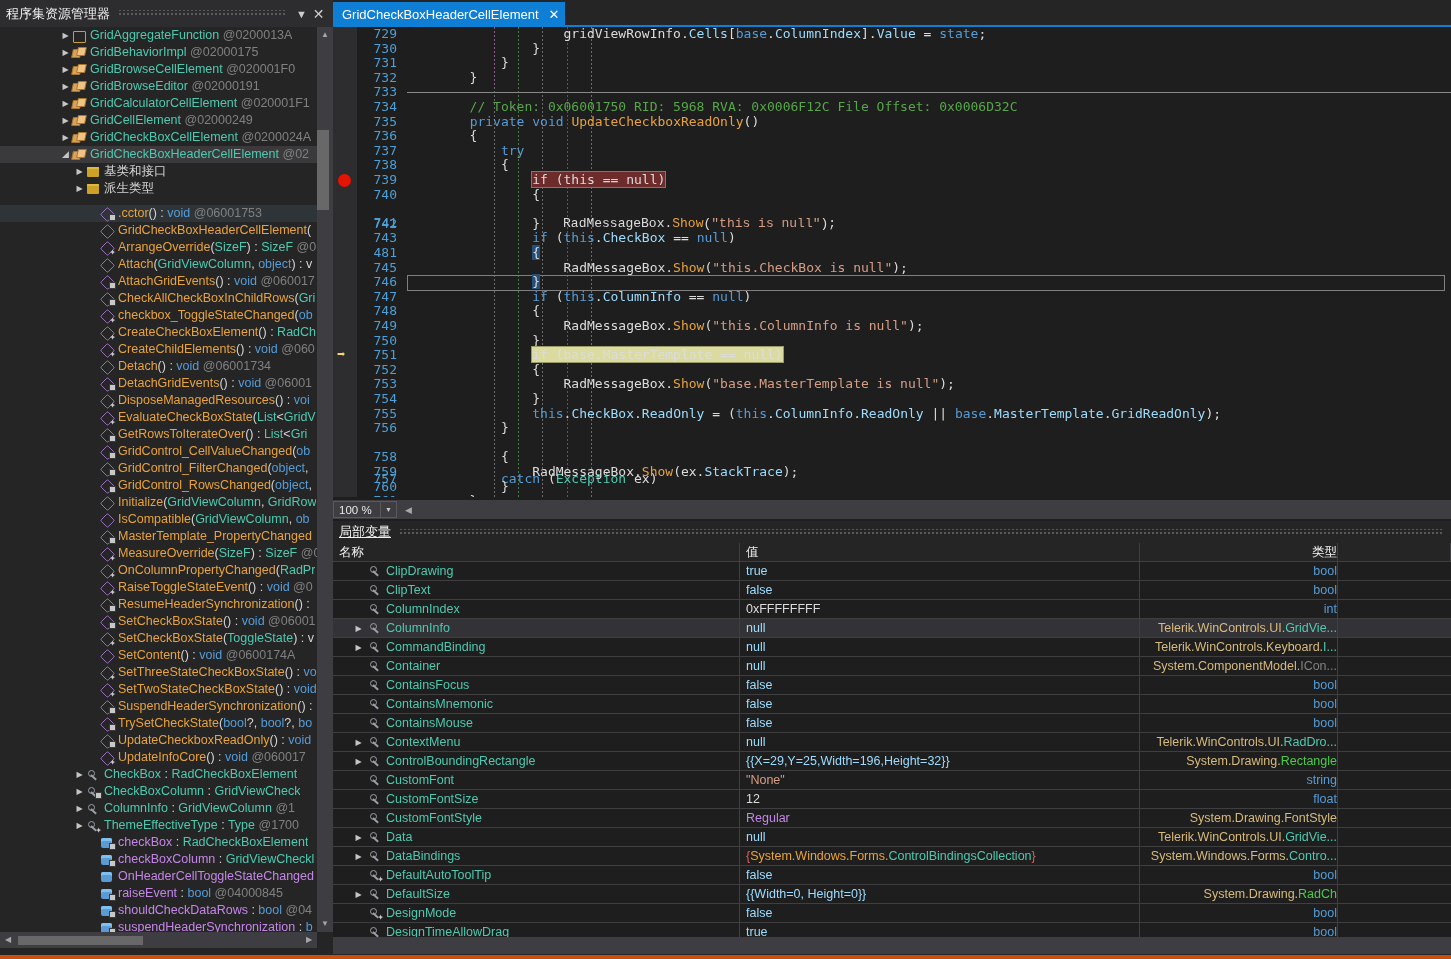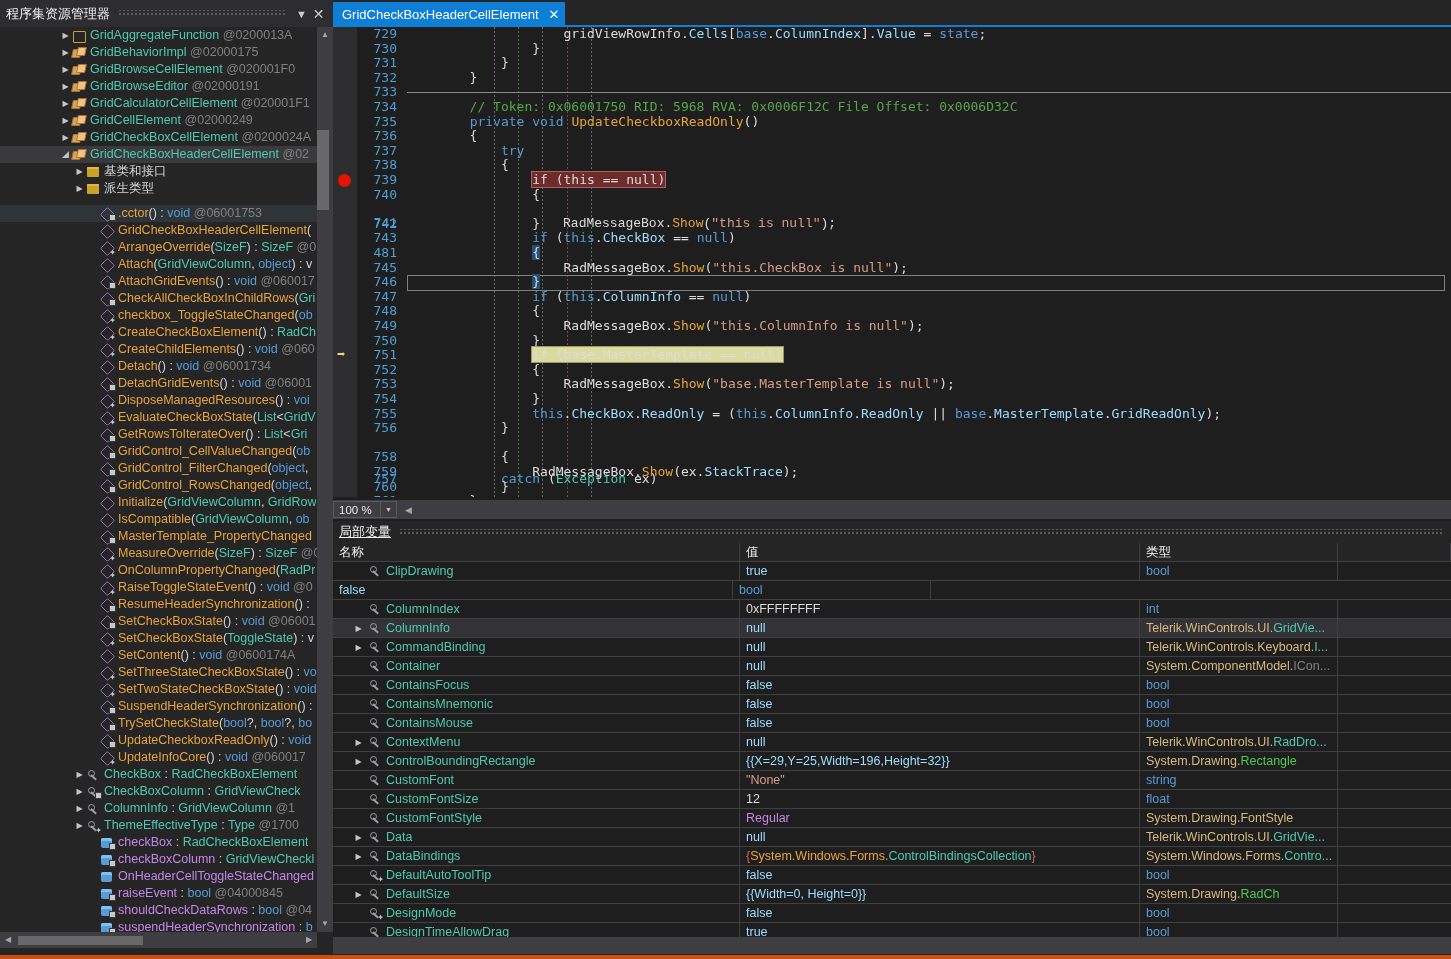--- a/index.html
+++ b/index.html
@@ -113,21 +113,21 @@
   #grid{position:absolute;left:0;top:22px;width:1118px;height:394px;background:#1e1e1e;}
   .ghead{display:flex;height:18px;background:#252526;border-bottom:1px solid #3f3f41;}
   .ghcell{color:#f1f1f1;font-size:12.5px;padding-left:6px;box-sizing:border-box;
     border-right:1px solid #3f3f41;line-height:18px;white-space:nowrap;}
   .grow{display:flex;height:18px;border-bottom:1px solid #3f3f41;}
   .grow.sel{background:#333337;}
   .gc-name{width:407px;box-sizing:border-box;border-right:1px solid #3f3f41;display:flex;align-items:center;overflow:hidden;}
   .gc-val{width:400px;box-sizing:border-box;border-right:1px solid #3f3f41;padding-left:6px;
     line-height:18px;white-space:nowrap;overflow:hidden;font-size:12.5px;}
   .gc-type{width:198px;box-sizing:border-box;border-right:1px solid #3f3f41;padding-left:6px;
-    line-height:18px;white-space:nowrap;overflow:hidden;font-size:12.5px;}
+    line-height:18px;white-space:nowrap;overflow:hidden;font-size:12.5px;text-align:right;}
   .gc-rest{flex:1;}
   .gexp{width:17px;flex:0 0 17px;color:#c5c5c5;font-size:8px;text-align:center;}
   .gname{font-size:12.5px;color:#4ec9b0;white-space:nowrap;}
   .vw{color:#9cdcfe;} .vs{color:#d69d85;} .vpurple{color:#c586e8;}
   .vbrace{color:#e8a33d;} .vbrace2{color:#e05c5c;}
   .tns{color:#d7ba7d;} .ttype{color:#4ec9b0;} .tkw{color:#569cd6;} .tdim{color:#808080;}
   .tgreen{color:#4ec94e;}
   #grid-hsb{position:absolute;left:0;top:416px;width:1118px;height:17px;background:#3e3e42;}
   #orange-line{position:absolute;left:0;top:955px;width:1451px;height:4px;background:#ca5010;}
 </style>
@@ -701,20 +701,27 @@
               <span style="width: 16px; flex: 0 0 16px; height: 14px; position: relative; margin-right: 3px;">
                 <span class="ic-prop" style="margin: 1px 0px 0px 2px;"></span>
               </span>
               <span class="gname">ClipDrawing</span>
             </div>
             <div class="gc-val"><span class="vw">true</span></div>
             <div class="gc-type"><span class="tkw">bool</span></div>
             <div class="gc-rest"></div>
           </div>
           <div class="grow">
+            <div class="gc-name">
+              <span style="flex: 0 0 34px;"></span>
+              <span style="width: 16px; flex: 0 0 16px; height: 14px; position: relative; margin-right: 3px;">
+                <span class="ic-prop" style="margin: 1px 0px 0px 2px;"></span>
+              </span>
+              <span class="gname">ClipText</span>
+            </div>
             <div class="gc-val"><span class="vw">false</span></div>
             <div class="gc-type"><span class="tkw">bool</span></div>
             <div class="gc-rest"></div>
           </div>
           <div class="grow">
             <div class="gc-name">
               <span style="flex: 0 0 34px;"></span>
               <span style="width: 16px; flex: 0 0 16px; height: 14px; position: relative; margin-right: 3px;">
                 <span class="ic-prop" style="margin: 1px 0px 0px 2px;"></span>
               </span>

